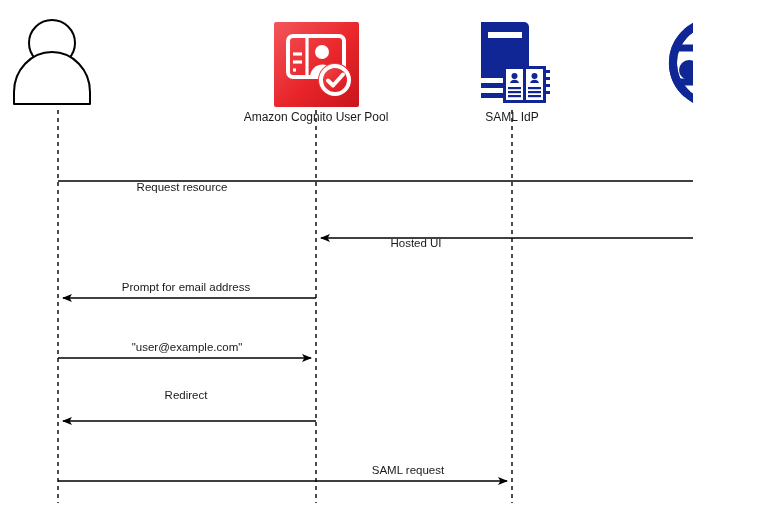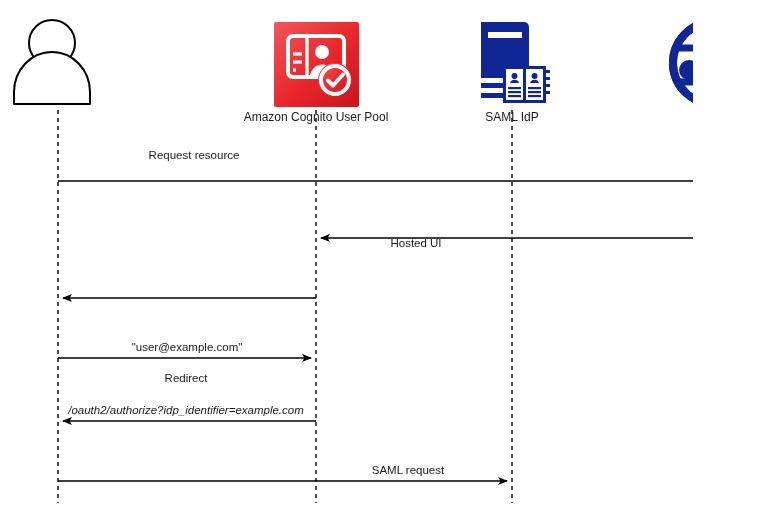--- a/index.html
+++ b/index.html
@@ -157,26 +157,26 @@
       <line x1="58" y1="481" x2="507" y2="481" stroke="#000000" stroke-width="1.6" marker-end="url(#arrowRight)"></line>
     </g>
   </svg>
 
   <div class="participant-label" style="left:316px; top:110px;">Amazon Cognito User Pool</div>
 
   <div class="participant-label" style="left:512px; top:110px;text-align:right;">SAML IdP</div>
 
   <div class="participant-label" style="left:714px; top:98px;">App</div>
 
-  <div class="msg-label" style="left:182px; top:148px;margin-left:12px;">Request resource</div>
+  <div class="msg-label" style="left:182px; top:180px;">Request resource</div>
 
   <div class="msg-label" style="left:416px; top:236px;">Hosted UI</div>
 
+  <div class="msg-label" style="left:186px; top:280px;">Prompt for email address</div>
 
   <div class="msg-label" style="left:187px; top:340px;">"user@example.com"</div>
 
-  <div class="msg-label" style="left:186px; top:371px;">Redirect</div>
+  <div class="msg-label" style="left:186px; top:388px;">Redirect</div>
 
-  <div class="msg-label italic" style="left:186px; top:403px;">/oauth2/authorize?idp_identifier=example.com</div>
 
   <div class="msg-label" style="left:408px; top:463px;">SAML request</div>
 
 </div>
 
 </body></html>

